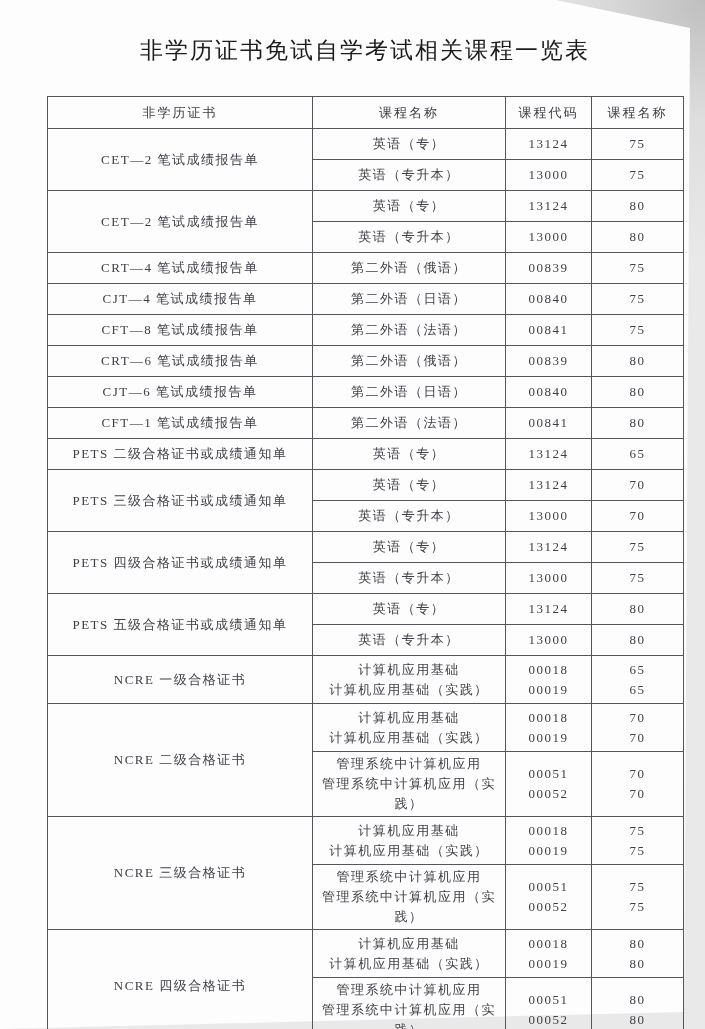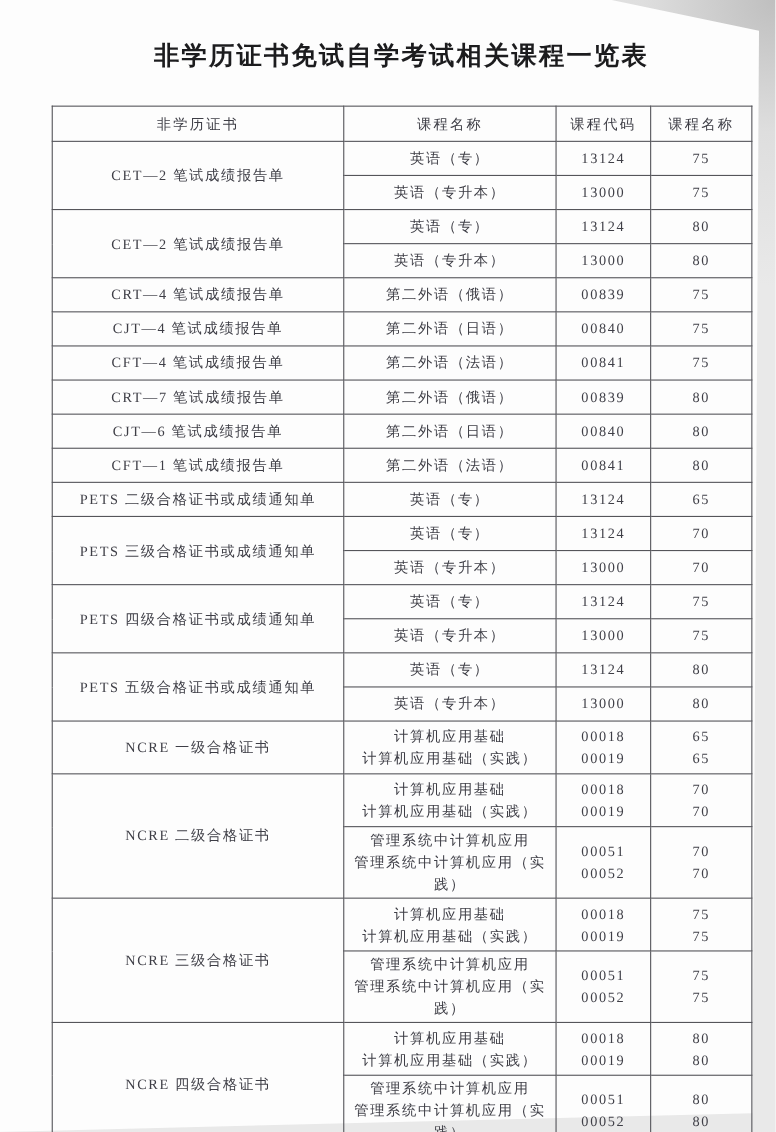--- a/index.html
+++ b/index.html
@@ -13,21 +13,21 @@
     position:absolute;inset:0;
     background:radial-gradient(circle at 100% 0%, #bfbfbf 0px, #dedede 120px, #e9e9e9 260px);
   }
   
   .page{
     position:absolute;inset:0;background:#fdfdfd;
     clip-path:polygon(0 0, 556px 0, 690px 28px, 684px 1012px, 0 1029px);
   }
   .page-title{
     position:absolute;top:20px;left:47px;width:636px;
-    text-align:center;font-size:23px;font-weight:bold;color:#1c1c1e;
+    text-align:center;font-size:23px;font-weight:normal;color:#1c1c1e;
     letter-spacing:2px;
   }
   .doc-table{
     position:absolute;left:47px;top:96px;width:636px;
     border-collapse:collapse;table-layout:fixed;
     border:1.5px solid #4c4c50;
   }
   .doc-table th,.doc-table td{
     border:1px solid #55555a;
     text-align:center;vertical-align:middle;
@@ -129,33 +129,33 @@
           <div class="cell-line">第二外语（日语）</div>
         </td>
         <td>
           <div class="cell-line">00840</div>
         </td>
         <td>
           <div class="cell-line">75</div>
         </td>
       </tr>
       <tr class="row-single">
-        <td rowspan="1" class="cert-cell">CFT—4 笔试成绩报告单</td>
+        <td rowspan="1" class="cert-cell">CFT—8 笔试成绩报告单</td>
         <td>
           <div class="cell-line">第二外语（法语）</div>
         </td>
         <td>
           <div class="cell-line">00841</div>
         </td>
         <td>
           <div class="cell-line">75</div>
         </td>
       </tr>
       <tr class="row-single">
-        <td rowspan="1" class="cert-cell">CRT—7 笔试成绩报告单</td>
+        <td rowspan="1" class="cert-cell">CRT—6 笔试成绩报告单</td>
         <td>
           <div class="cell-line">第二外语（俄语）</div>
         </td>
         <td>
           <div class="cell-line">00839</div>
         </td>
         <td>
           <div class="cell-line">80</div>
         </td>
       </tr>

